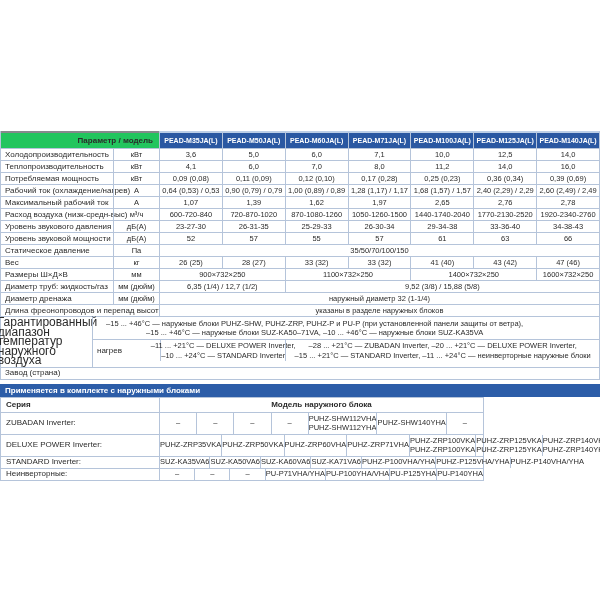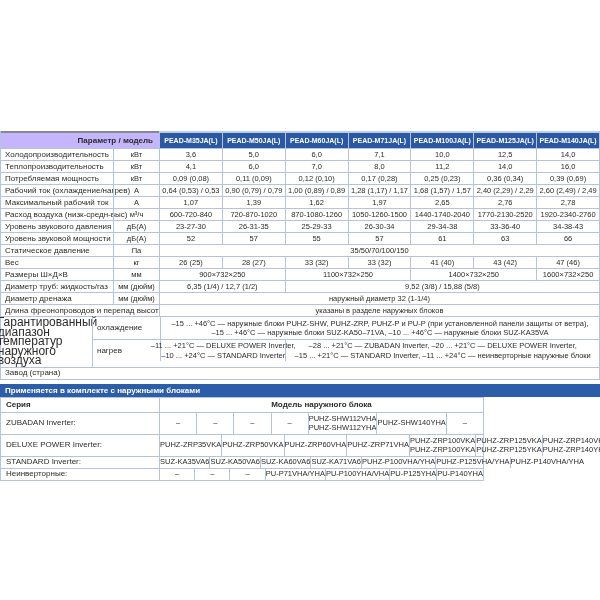--- a/index.html
+++ b/index.html
@@ -11,21 +11,21 @@
 
   
   .spec-table{ width:600px; border:1px solid var(--bc); border-top:none; }
   .spec-table > * + *{ border-top:1px solid var(--bc); }
   .row{ display:grid; grid-template-columns:91px 21px 46px repeat(7,1fr); height:12px; }
   .header-row{ height:17px; }
   .cell{ display:flex; align-items:center; justify-content:center;
          font-size:7.5px; white-space:nowrap; line-height:1; }
   .row .cell + .cell{ border-left:1px solid var(--bc); }
   .corner{ grid-column:1/4; justify-content:flex-end; padding-right:6px;
-           font-weight:700; font-size:8px; border-top:2px solid #87898c; background:#c4b5fd; }
+           font-weight:700; font-size:8px; border-top:2px solid #87898c; background:#22c55e; }
   .model-h{ background:var(--blue); color:#fff; font-weight:700; font-size:7px;
             border-top:2px solid #bccee6; }
   .lab{ grid-column:1/3; justify-content:flex-start; padding-left:4px; font-size:8px; }
   .lab.full{ grid-column:1/4; }
   .unit{ grid-column:3/4; }
 
   
   .grow{ display:grid; grid-template-columns:91px 1fr; }
   .glabel{ display:flex; align-items:center; padding:1px 2px 1px 4px; font-size:12px;
            white-space:normal; line-height:9.5px; }
@@ -194,21 +194,20 @@
         <div class="cell val" style="grid-column: span 7;">наружный диаметр 32 (1-1/4)</div>
       </div>
       <div class="row">
         <div class="cell lab full">Длина фреонопроводов и перепад высот</div>
         <div class="cell val" style="grid-column: span 7;">указаны в разделе наружных блоков</div>
       </div>
       <div class="grow">
         <div class="cell glabel">Гарантированный диапазон температур наружного воздуха</div>
         <div class="gright">
           <div class="subrow">
-            <div class="cell sublabel">охлаждение</div>
             <div class="cell lines" style="grid-column: span 7;">
               <div>–15 ... +46°C — наружные блоки PUHZ-SHW,  PUHZ-ZRP, PUHZ-P и PU-P (при установленной панели защиты от ветра),</div>
               <div>–15 ... +46°C — наружные блоки SUZ-KA50–71VA, –10 ... +46°C — наружные блоки SUZ-KA35VA</div>
             </div>
           </div>
           <div class="subrow">
             <div class="cell sublabel">нагрев</div>
             <div class="cell lines" style="grid-column: span 2;">
               <div>–11 ... +21°C — DELUXE POWER Inverter,</div>
               <div>–10 ... +24°C — STANDARD Inverter</div>

